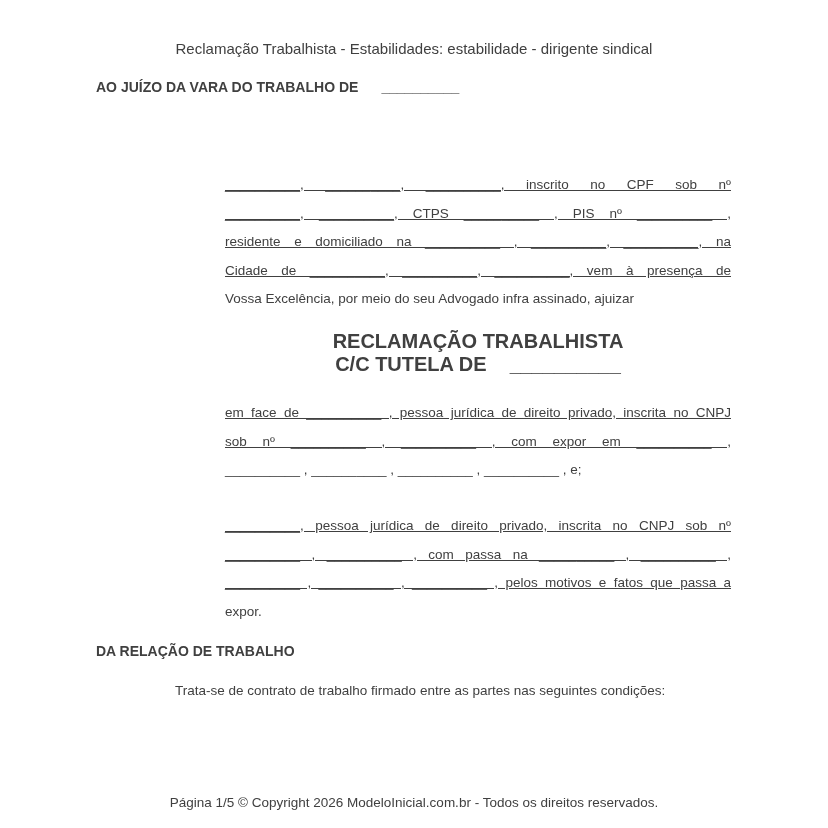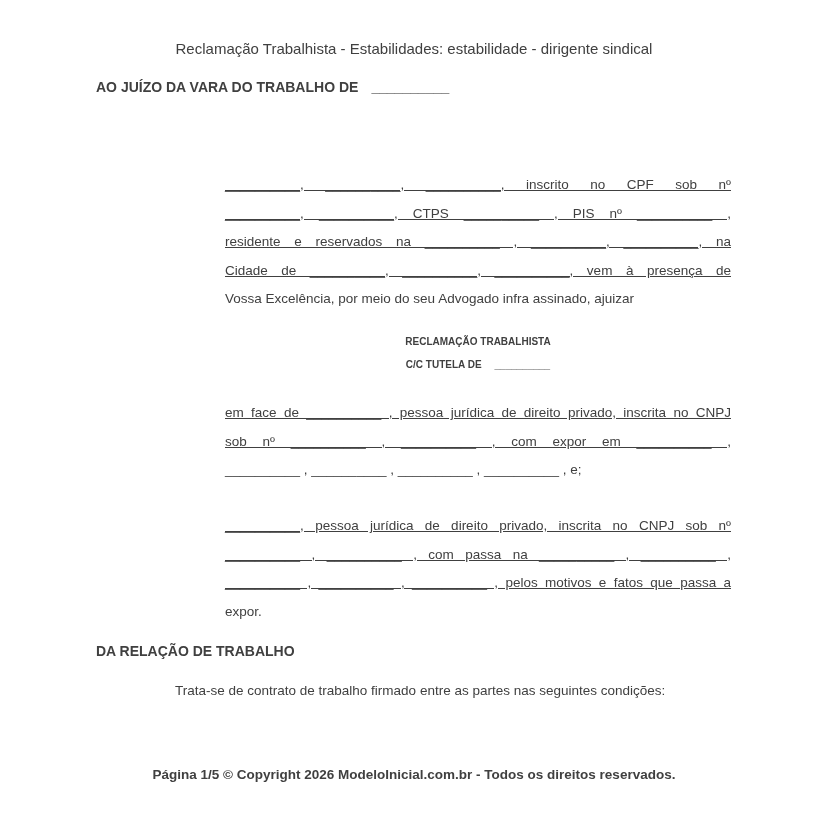--- a/index.html
+++ b/index.html
@@ -21,36 +21,36 @@
     line-height: 18px;
   }
   .addressee {
     position: absolute;
     top: 78px; left: 96px;
     font-size: 14px;
     font-weight: bold;
     line-height: 18px;
     white-space: nowrap;
   }
-  .blank-gap { margin-left: 13px; }
+  .blank-gap { margin-left: 23px; }
   .body-par {
     position: absolute;
     left: 225px;
     width: 506px;
     font-size: 13.5px;
     line-height: 28.6px;
   }
   .body-par .jline { text-align: justify; text-align-last: justify; text-decoration: underline; }
   .body-par .lline { text-align: center; text-align-last: left; }
   .p-claimant   { top: 171px; }
   .action-heading {
     position: absolute;
     top: 330px; left: 225px; width: 506px;
     text-align: center;
-    font-size: 10px;
+    font-size: 20px;
     font-weight: bold;
     line-height: 23px;
   }
   .p-respondent1 { top: 399px; }
   .p-respondent2 { top: 512px; }
   .section-heading {
     position: absolute;
     top: 643px; left: 96px;
     font-size: 14px;
     font-weight: bold;
@@ -59,42 +59,41 @@
   .intro-par {
     position: absolute;
     top: 682px; left: 96px; width: 636px;
     font-size: 13.5px;
     line-height: 17px;
     text-indent: 79px;
     text-align: left;
   }
   .page-footer {
     position: absolute;
-    top: 766px; left: 0; width: 100%;
+    top: 794px; left: 0; width: 100%;
     text-align: center;
     font-size: 13.5px;
     line-height: 17px;
-    font-weight: bold;
   }
 </style>
 </head>
 <body>
 
 <div class="page">
 
   <div class="doc-title">Reclamação Trabalhista - Estabilidades: estabilidade - dirigente sindical</div>
 
   <div class="addressee">
     <span>AO JUÍZO DA VARA DO TRABALHO DE</span><span class="blank-gap">__________</span>
   </div>
 
   <div class="body-par p-claimant">
     <div class="jline">__________, __________, __________, inscrito no CPF sob nº</div>
     <div class="jline">__________, __________, CTPS __________ , PIS nº __________ ,</div>
-    <div class="jline">residente e reservados na __________ , __________, __________, na</div>
+    <div class="jline">residente e domiciliado na __________ , __________, __________, na</div>
     <div class="jline">Cidade de __________, __________, __________, vem à presença de</div>
     <div class="lline">Vossa Excelência, por meio do seu Advogado infra assinado, ajuizar</div>
   </div>
 
   <div class="action-heading">
     <div>RECLAMAÇÃO TRABALHISTA</div>
     <div>
       <span>C/C TUTELA DE</span><span class="blank-gap">__________</span>
     </div>
   </div>

